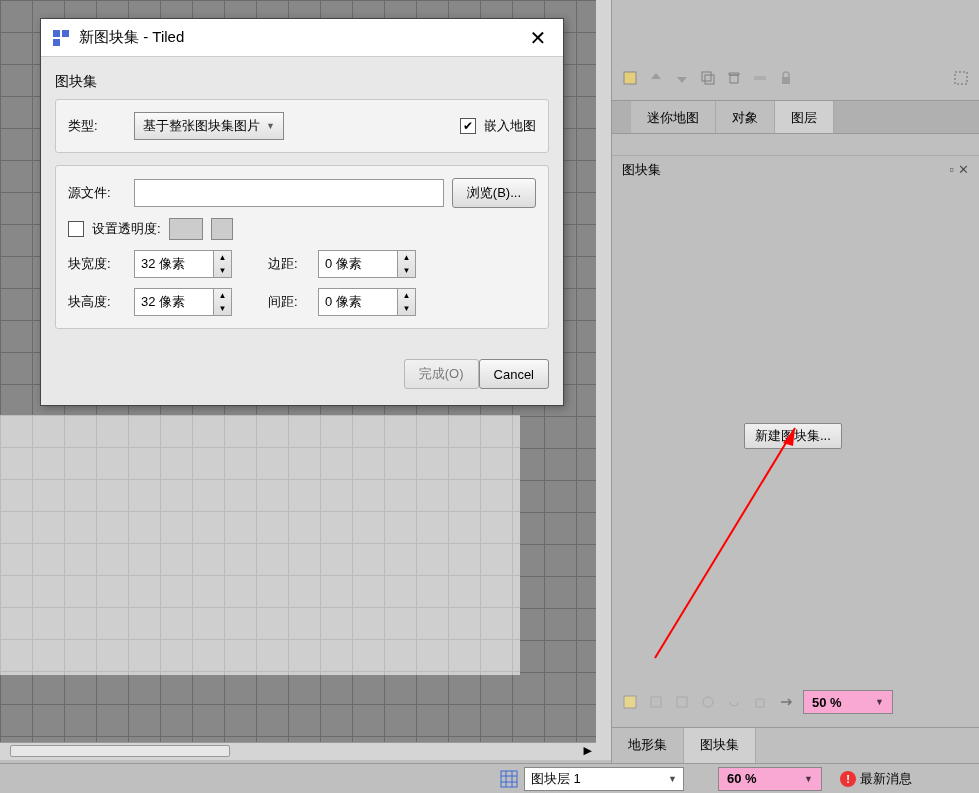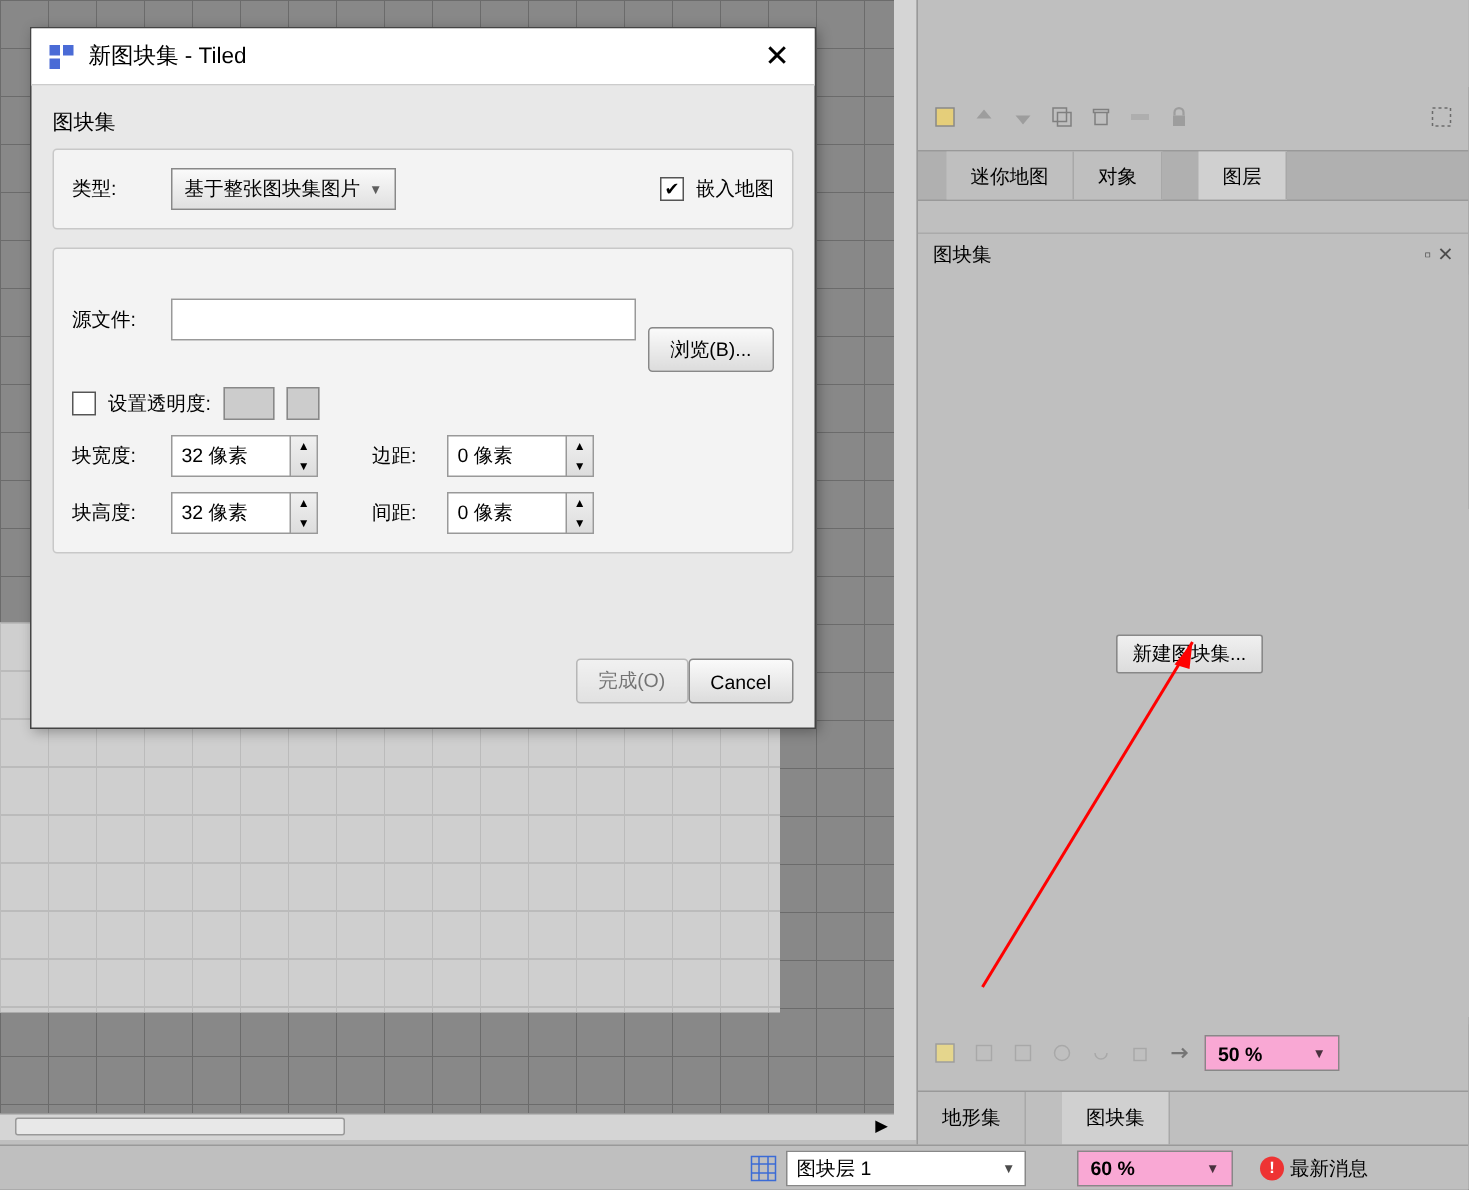--- a/index.html
+++ b/index.html
@@ -9,21 +9,21 @@
 .right-panel { position: absolute; left: 611px; top: 0; width: 368px; height: 793px; background: #bfbfbf; border-left: 1px solid #999; }
 .right-top-blank { position: absolute; left: 611px; top: 0; width: 368px; height: 58px; background: #fff; border: 1px solid #aaa; }
 
 .toolbar1 { position: absolute; top: 62px; left: 3px; right: 3px; height: 32px; display: flex; align-items: center; gap: 8px; padding: 0 6px; }
 .tb-icon { width: 18px; height: 18px; display: inline-flex; align-items: center; justify-content: center; opacity: 0.6; }
 .tb-icon svg { width: 16px; height: 16px; }
 .tb-sep { flex: 1; }
 
 .tabs1 { position: absolute; top: 100px; left: 0; right: 0; height: 34px; display: flex; background: #b0b0b0; border-top: 1px solid #999; border-bottom: 1px solid #999; padding-left: 19px; }
 .tab { padding: 8px 16px; background: #bfbfbf; border-right: 1px solid #a8a8a8; cursor: default; }
-.tab.active { background: #d0d0d0; margin-left: 24px; }
+.tab.active { background: #d0d0d0; }
 
 .panel-title-row { position: absolute; top: 155px; left: 0; right: 0; height: 28px; display: flex; align-items: center; padding: 0 10px; justify-content: space-between; border-top: 1px solid #aaa; }
 .panel-title { font-size: 13px; }
 .panel-ctrls { display: flex; gap: 4px; font-size: 11px; opacity: 0.6; }
 
 .tileset-area { position: absolute; top: 183px; left: 0; right: 0; bottom: 110px; background: #bfbfbf; }
 .new-tileset-btn { position: absolute; top: 240px; left: 132px; padding: 3px 10px; background: linear-gradient(#f0f0f0,#dcdcdc); border: 1px solid #888; border-radius: 2px; }
 
 .toolbar2 { position: absolute; bottom: 75px; left: 3px; right: 3px; height: 32px; display: flex; align-items: center; gap: 8px; padding: 0 6px; }
 .zoom-select { width: 90px; height: 24px; background: #f9a8d4; border: 1px solid #888; padding: 0 8px; display: flex; align-items: center; justify-content: space-between; font-weight: bold; }
@@ -49,42 +49,42 @@
 .canvas-light { position: absolute; left: 0; top: 415px; width: 520px; height: 260px; background:
   repeating-linear-gradient(#bbb 0 1px, transparent 1px 32px),
   repeating-linear-gradient(90deg, #bbb 0 1px, transparent 1px 32px),
   #cfcfcf;
 }
 .hscroll { position: absolute; left: 0; bottom: 33px; width: 596px; height: 18px; background: #d5d5d5; border-top: 1px solid #999; }
 .hscroll-thumb { position: absolute; left: 10px; top: 2px; width: 220px; height: 12px; background: #e8e8e8; border: 1px solid #999; border-radius: 2px; }
 .vscroll { position: absolute; left: 596px; top: 0; width: 15px; height: 760px; background: #d5d5d5; }
 
 
-.dialog { position: absolute; left: 20px; top: 18px; width: 524px; background: #e8e8e8; border: 1px solid #444; box-shadow: 2px 2px 8px rgba(0,0,0,0.3); }
+.dialog { position: absolute; left: 40px; top: 18px; width: 524px; background: #e8e8e8; border: 1px solid #444; box-shadow: 2px 2px 8px rgba(0,0,0,0.3); }
 .dlg-titlebar { height: 38px; background: #fff; display: flex; align-items: center; padding: 0 10px; border-bottom: 1px solid #ccc; }
 .dlg-title { flex: 1; font-size: 15px; }
 .dlg-close { width: 30px; height: 30px; display: flex; align-items: center; justify-content: center; font-size: 20px; cursor: default; }
 .dlg-body { padding: 12px 14px; }
 .group-label { margin: 4px 0 8px 0; font-size: 14px; }
 .group-box { background: #f3f3f3; border: 1px solid #c8c8c8; border-radius: 3px; padding: 12px; margin-bottom: 12px; }
 .row { display: flex; align-items: center; gap: 8px; margin-bottom: 10px; }
 .row:last-child { margin-bottom: 0; }
 .label { min-width: 58px; }
 .text-input { flex: 1; height: 28px; border: 1px solid #2b6cd6; background: #fff; padding: 0 4px; outline: none; }
 .text-input.gray { border-color: #999; }
 .combo { height: 28px; background: linear-gradient(#fafafa,#e0e0e0); border: 1px solid #888; padding: 0 8px; display: inline-flex; align-items: center; gap: 6px; }
 .combo .arrow { font-size: 9px; opacity: 0.6; }
 .checkbox { width: 16px; height: 16px; border: 1px solid #555; background: #fff; display: inline-flex; align-items: center; justify-content: center; font-size: 12px; }
 .swatch { width: 34px; height: 22px; background: #ccc; border: 1px solid #888; }
 .swatch.sm { width: 22px; }
 .spinner { display: flex; align-items: center; height: 28px; }
 .spinner input { width: 80px; height: 28px; border: 1px solid #999; padding: 0 6px; background: #fff; }
 .spinner .arrows { width: 18px; height: 28px; border: 1px solid #999; border-left: none; display: flex; flex-direction: column; background: linear-gradient(#f0f0f0,#ddd); }
 .spinner .arrows span { flex: 1; display: flex; align-items: center; justify-content: center; font-size: 8px; }
-.btn { height: 30px; padding: 0 14px; background: linear-gradient(#fafafa,#dcdcdc); border: 1px solid #888; border-radius: 3px; margin-top: 40px; }
+.btn { height: 30px; padding: 0 14px; background: linear-gradient(#fafafa,#dcdcdc); border: 1px solid #888; border-radius: 3px; }
 .btn.disabled { opacity: 0.5; }
 .dlg-footer { display: flex; justify-content: flex-end; padding: 6px 14px 16px; }
 .tiled-logo { width: 20px; height: 20px; margin-right: 8px; }
 
 
 .arrow-svg { position: absolute; left: 635px; top: 418px; width: 180px; height: 250px; pointer-events: none; }
 
 .drop-arrow { font-size: 9px; opacity: 0.7; }
 </style>
 </head>

